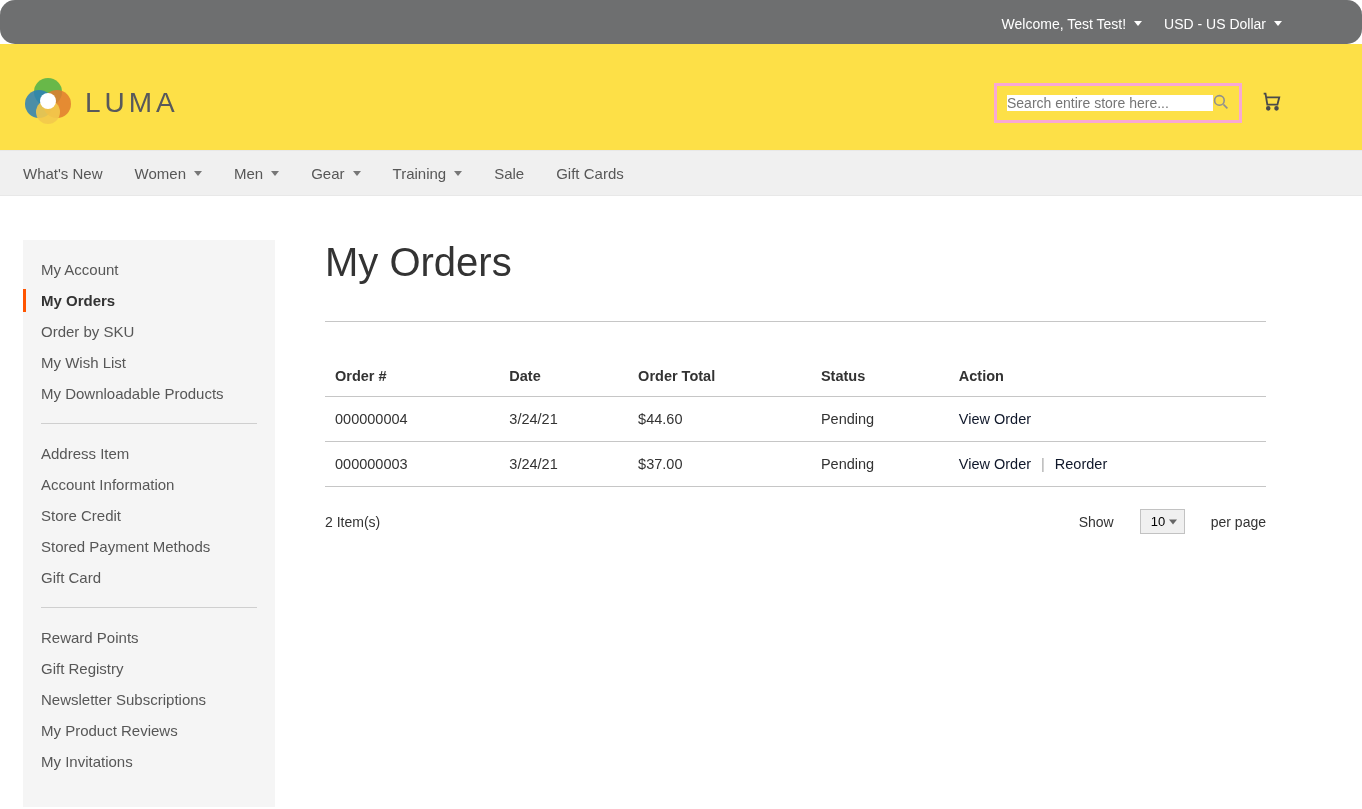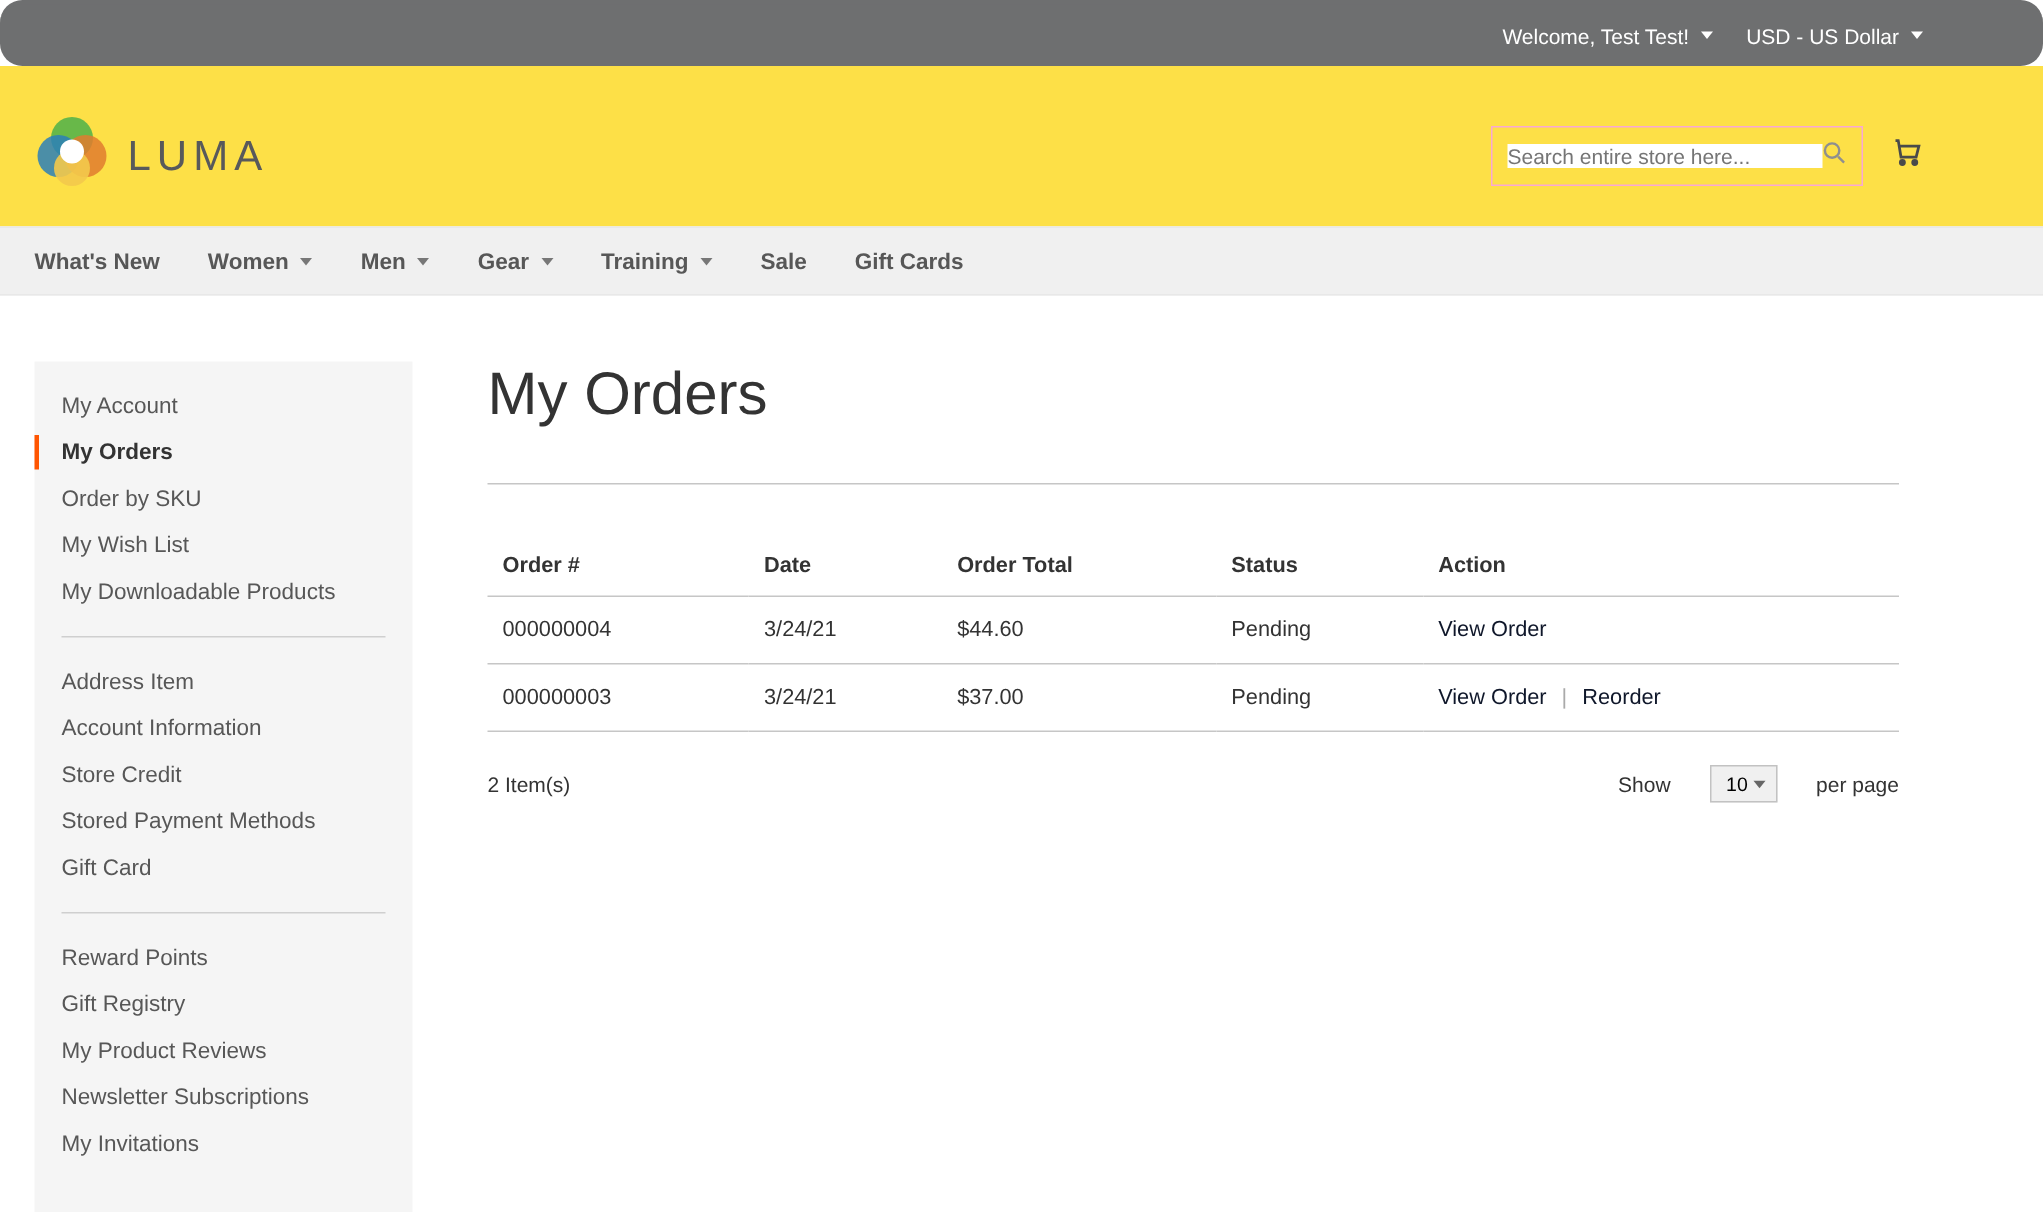--- a/index.html
+++ b/index.html
@@ -36,21 +36,21 @@
     align-items: center;
     justify-content: space-between;
     padding: 32px 80px 20px 23px;
     background: #fde047;
   }
   .logo { display:flex; align-items:center; gap:12px; cursor:pointer; }
   .logo-text { font-size: 28px; letter-spacing: 4px; color:#58595b; font-weight:400; }
   .header-right { display:flex; align-items:center; gap:18px; }
   .search-box {
     width: 248px; height: 40px;
-    border: 1px solid #f9a8d4;
+    border: 3px solid #f9a8d4;
     display:flex; align-items:center; padding: 0 10px;
     font-size: 14px; color:#888;
   }
   .search-box input {
     border:none; outline:none; flex:1; font-size:14px; color:#333;
   }
   .search-icon-small svg { width:16px; height:16px; }
   .cart-icon svg { width:22px; height:22px; cursor:pointer; }
 
   
@@ -59,21 +59,21 @@
     border-top: 1px solid #e8e8e8;
     border-bottom: 1px solid #e8e8e8;
     display:flex;
     align-items:center;
     padding: 0 23px;
     height: 46px;
     gap: 32px;
   }
   .nav-item {
     font-size: 15px;
-    font-weight: 700;
+    font-weight: 400;
     color: #575757;
     display:flex; align-items:center; gap:6px;
     cursor:pointer;
   }
   .nav-item .chev-down { border-top-color:#777; }
 
   
   .page {
     display:flex;
     padding: 44px 96px 60px 23px;
@@ -272,22 +272,22 @@
         <a>Address Item</a>
         <a>Account Information</a>
         <a>Store Credit</a>
         <a>Stored Payment Methods</a>
         <a>Gift Card</a>
       </div>
       <div class="sep"></div>
       <div class="group">
         <a>Reward Points</a>
         <a>Gift Registry</a>
+        <a>Newsletter Subscriptions</a>
         <a>My Product Reviews</a>
-        <a>Newsletter Subscriptions</a>
         <a>My Invitations</a>
       </div>
     </div>
 
   <div class="content">
     <h1 class="title">My Orders</h1>
 
 
     <div class="divider-line"></div>
 

